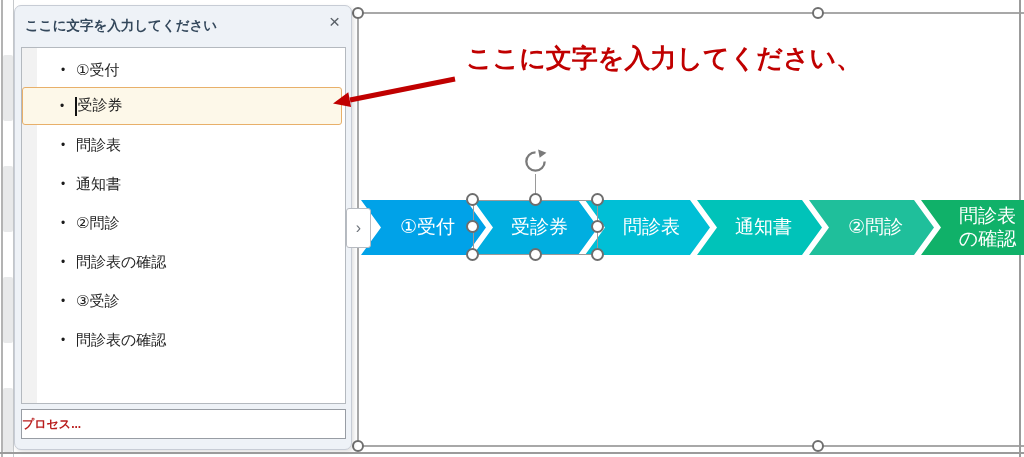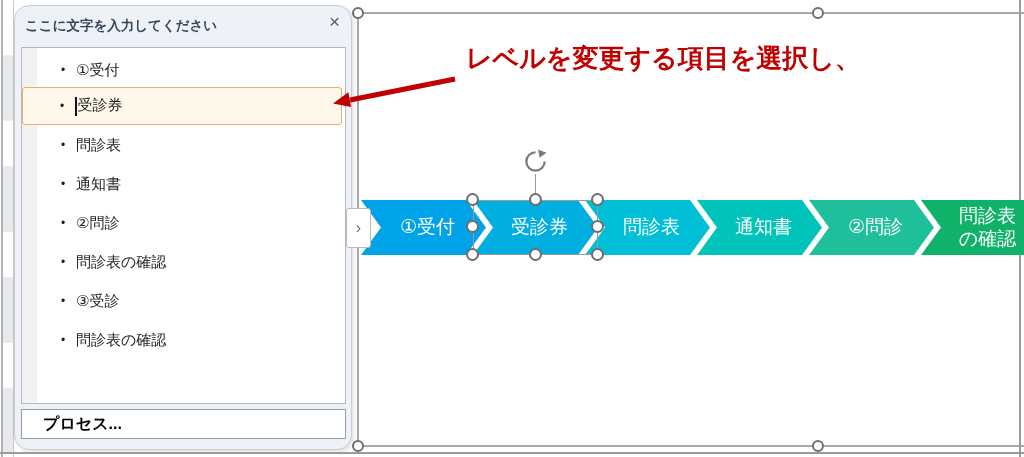--- a/index.html
+++ b/index.html
@@ -11,33 +11,33 @@
   .edge-left{left:1px;top:0;width:2px;height:457px;background:#b3b3b3;}
   .edge-right{left:1019px;top:0;width:2px;height:457px;}
   .edge-bottom{left:0;top:452px;width:1024px;height:2px;}
 
   
   .tline{position:absolute;left:13px;top:0;width:1px;height:457px;background:#c6c9cc;}
   .tblock{position:absolute;left:3px;width:10px;background:#e8e9ea;border-radius:2px;}
 
   
   #text-pane{position:absolute;left:14px;top:5px;width:338px;height:445px;
-    background:#eef2f7;border:1px solid #c7ccd5;border-radius:15px;
+    background:#eef2f7;border:1px solid #c7ccd5;border-radius:7px;
     box-shadow:2px 2px 4px rgba(0,0,0,.12);text-decoration:underline;}
   #pane-title{position:absolute;left:10px;top:11px;font-size:13.5px;font-weight:600;color:#33475b;}
   #pane-close{position:absolute;right:11px;top:6px;font-size:19px;color:#5a6168;cursor:pointer;line-height:20px;}
   #pane-list{position:absolute;left:6px;top:41px;width:325px;height:357px;background:#fff;border:1px solid #b4b9bf;}
   #pane-gutter{position:absolute;left:0;top:0;width:15px;height:100%;background:#f2f2f2;}
   .pane-row{position:absolute;left:2px;right:5px;height:38px;display:flex;align-items:center;font-size:15px;color:#232323;}
   .pane-row .bullet{position:absolute;left:37px;top:50%;transform:translateY(-50%);font-size:12px;color:#1a1a1a;}
   .pane-row .row-label{margin-left:52px;}
   .pane-row.highlight{left:0;right:3px;background:#fdf8e9;border:1px solid #e8b06a;border-radius:3px;}
   .caret{display:inline-block;width:1.5px;height:19px;background:#111;margin-right:1px;vertical-align:middle;}
   #pane-footer{position:absolute;left:6px;top:403px;width:325px;height:30px;background:#fff;border:1px solid #989da4;display:flex;align-items:center;}
-  #pane-footer span{margin-left:21px;font-size:16px;font-weight:bold;color:#000000;}
+  #pane-footer span{margin-left:0;font-size:12px;font-weight:bold;color:#b91c1c;}
 
   
   .fline{position:absolute;background:#a8a8a8;}
   .f-top{left:358px;top:12px;width:666px;height:2px;}
   .f-left{left:357px;top:12px;width:2px;height:435px;}
   .f-bottom{left:358px;top:445px;width:666px;height:2px;}
   .handle{position:absolute;width:12px;height:12px;border-radius:50%;background:#fff;border:2px solid #6f6f6f;}
   .fh-tl{left:352px;top:7px;} .fh-tm{left:812px;top:7px;}
   .fh-bl{left:352px;top:440px;} .fh-bm{left:812px;top:440px;}
 
@@ -162,21 +162,21 @@
           <span class="bullet">•</span>
           <span class="row-label">問診表の確認</span>
         </div>
       </div>
     <div id="pane-footer">
       <span>プロセス...</span>
     </div>
   </div>
 
   <div id="annotation" style="color: rgb(192, 0, 0);">
-    <div>レベルを変更する項目を選択し、</div>
+    <div>ここに文字を入力してください、</div>
   </div>
   <svg id="arrow-svg">
     <line class="annot-stroke" x1="350" y1="100" x2="455" y2="79" stroke-width="5" stroke="#C00000"></line>
     <polygon class="annot-fill" points="333,103.5 351.1,107.1 348.3,92.3" fill="#C00000"></polygon>
   </svg>
 
   <div class="edge edge-left"></div>
   <div class="edge edge-right"></div>
   <div class="edge edge-bottom"></div>
 </div>

